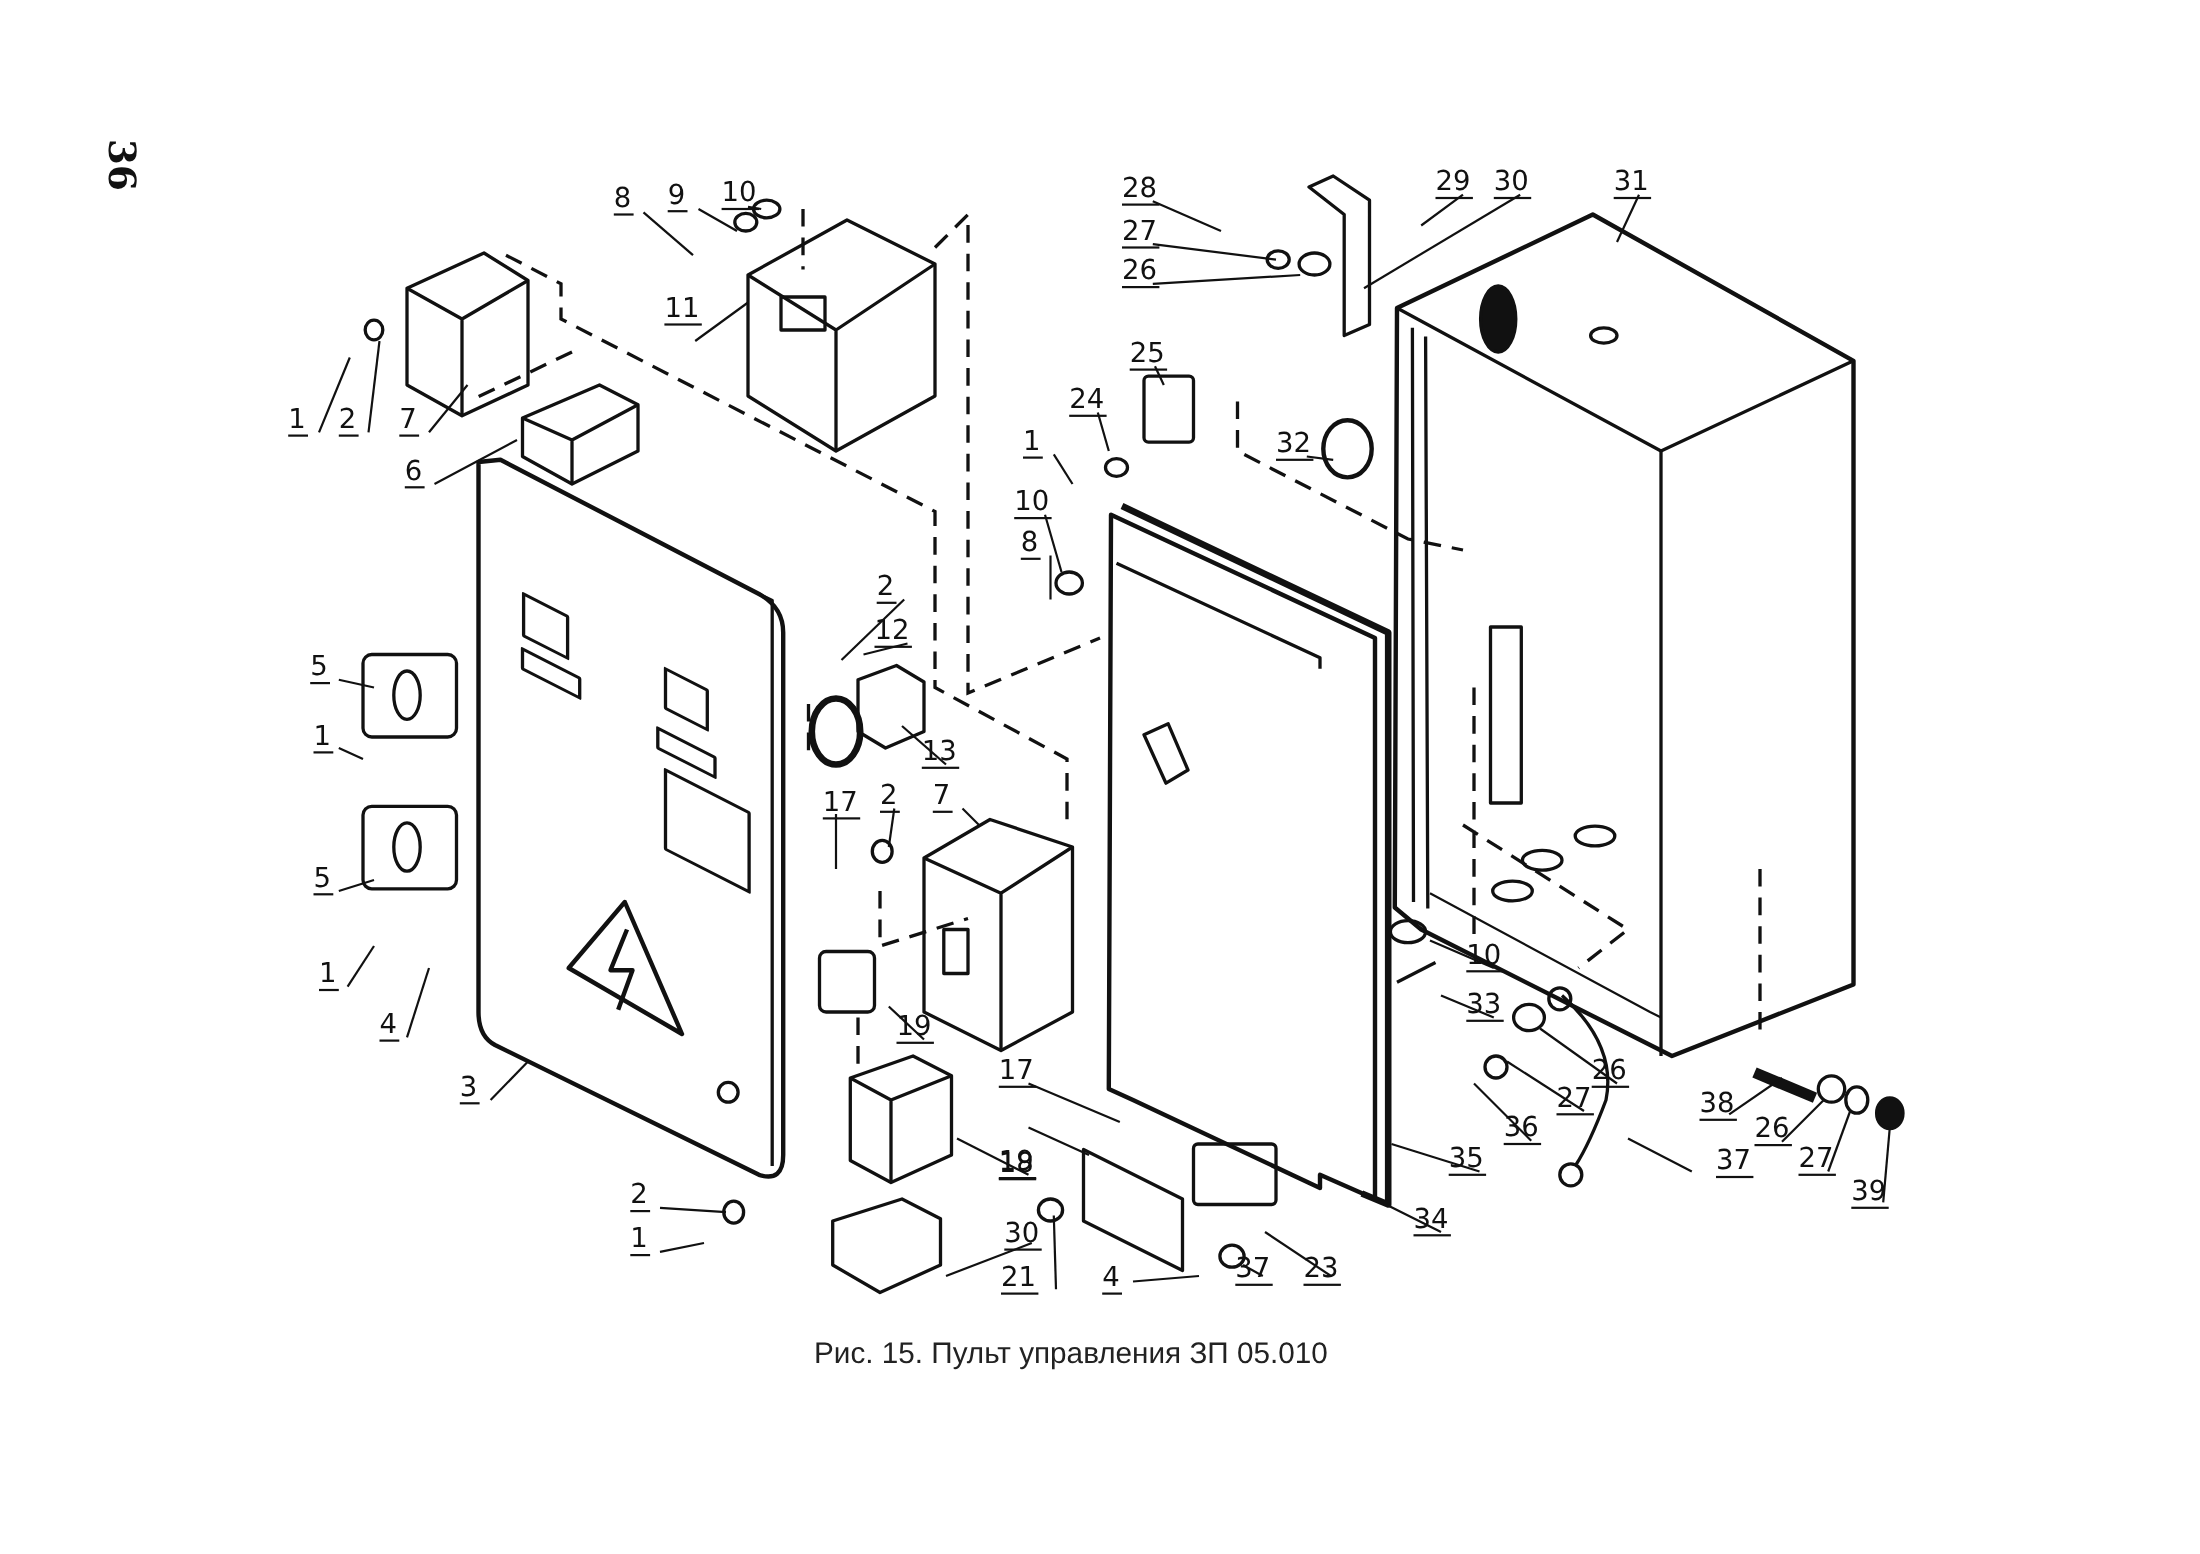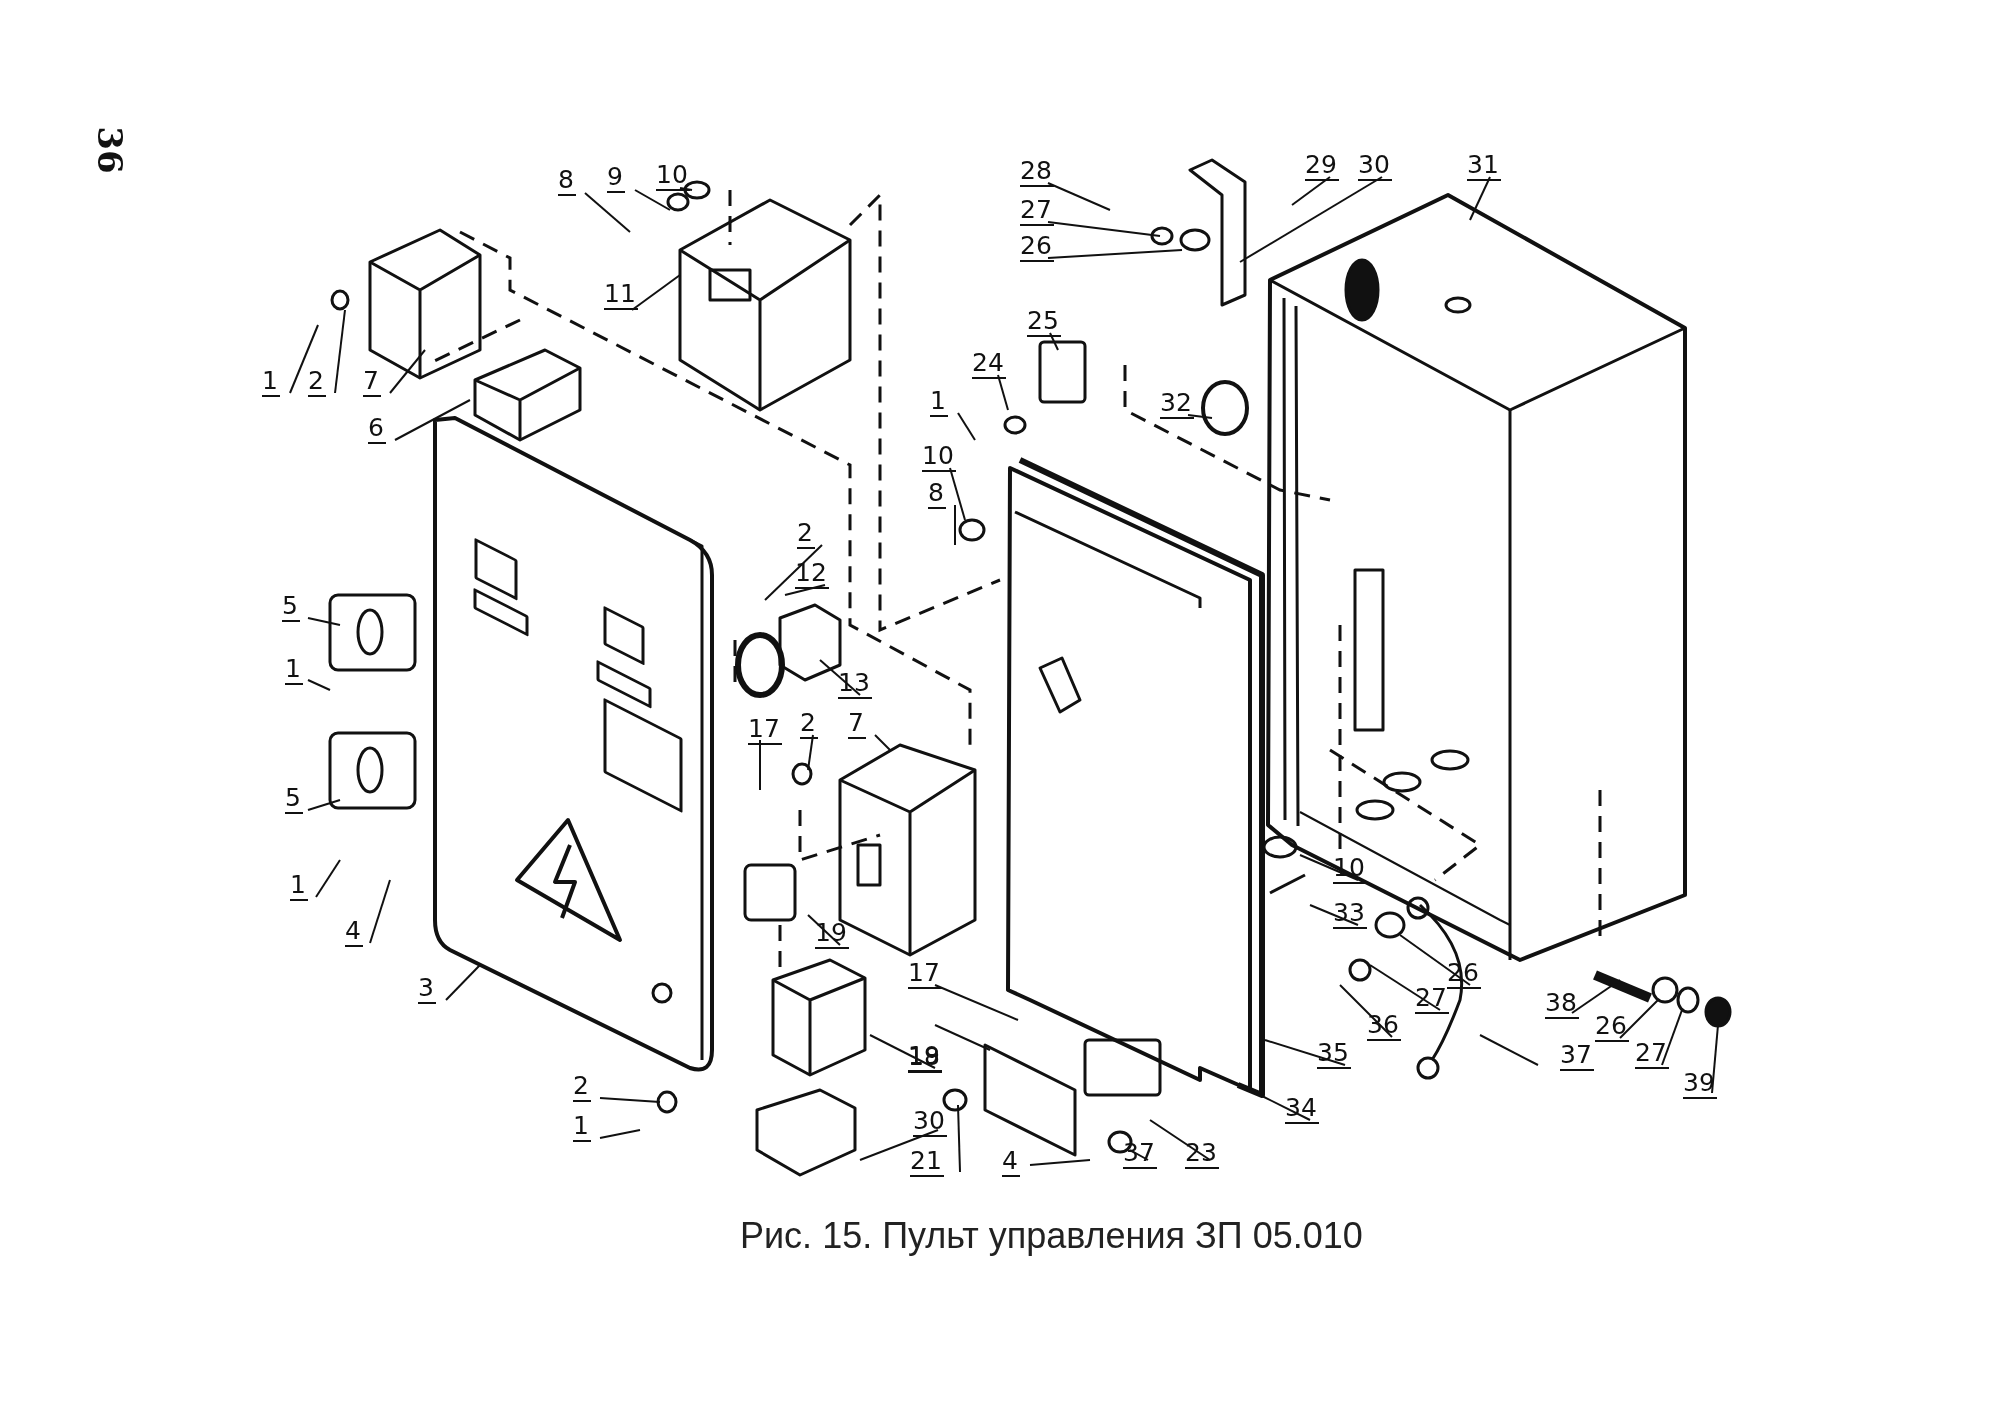--- a/index.html
+++ b/index.html
@@ -1,20 +1,20 @@
 <!DOCTYPE html>
 <html><head>
 <meta charset="utf-8">
 <style>
   html,body{margin:0;padding:0;background:#fff;}
   body{width:2000px;height:1413px;position:relative;overflow:hidden;font-family:"Liberation Sans",sans-serif;}
   #stage{position:absolute;left:0;top:0;width:2000px;height:1413px;}
   .pn{position:absolute;font-family:"DejaVu Sans",sans-serif;font-size:25px;color:#111;line-height:1;}
   .pn span{display:inline-block;border-bottom:2px solid #111;padding:0 2px 2px 0;}
-  .caption{position:absolute;left:740px;top:1215px;font-size:36px;color:#222;font-family:"Liberation Sans",sans-serif;}
+  .caption{position:absolute;left:740px;top:1215px;font-size:27px;color:#222;font-family:"Liberation Sans",sans-serif;}
   .pagenum{position:absolute;left:86px;top:130px;font-family:"DejaVu Serif",serif;font-size:34px;font-weight:bold;transform:rotate(90deg);transform-origin:center;color:#111;}
 </style>
 </head>
 <body>
 
 <div id="stage">
 
   <div class="pagenum">36</div>
 
   <svg width="2000" height="1413" style="position:absolute;left:0;top:0">
@@ -146,21 +146,21 @@
     </g>
   </svg>
 
   <div class="pn" style="left:262px;top:368px"><span>1</span></div>
   <div class="pn" style="left:308px;top:368px"><span>2</span></div>
   <div class="pn" style="left:363px;top:368px"><span>7</span></div>
   <div class="pn" style="left:368px;top:415px"><span>6</span></div>
   <div class="pn" style="left:558px;top:167px"><span>8</span></div>
   <div class="pn" style="left:607px;top:164px"><span>9</span></div>
   <div class="pn" style="left:656px;top:162px"><span>10</span></div>
-  <div class="pn" style="left:604px;top:281px"><span>11</span></div>
+  <div class="pn" style="left:604px;top:267px"><span>11</span></div>
   <div class="pn" style="left:1020px;top:158px"><span>28</span></div>
   <div class="pn" style="left:1020px;top:197px"><span>27</span></div>
   <div class="pn" style="left:1020px;top:233px"><span>26</span></div>
   <div class="pn" style="left:1305px;top:152px"><span>29</span></div>
   <div class="pn" style="left:1358px;top:152px"><span>30</span></div>
   <div class="pn" style="left:1467px;top:152px"><span>31</span></div>
   <div class="pn" style="left:1027px;top:308px"><span>25</span></div>
   <div class="pn" style="left:972px;top:350px"><span>24</span></div>
   <div class="pn" style="left:930px;top:388px"><span>1</span></div>
   <div class="pn" style="left:1160px;top:390px"><span>32</span></div>

